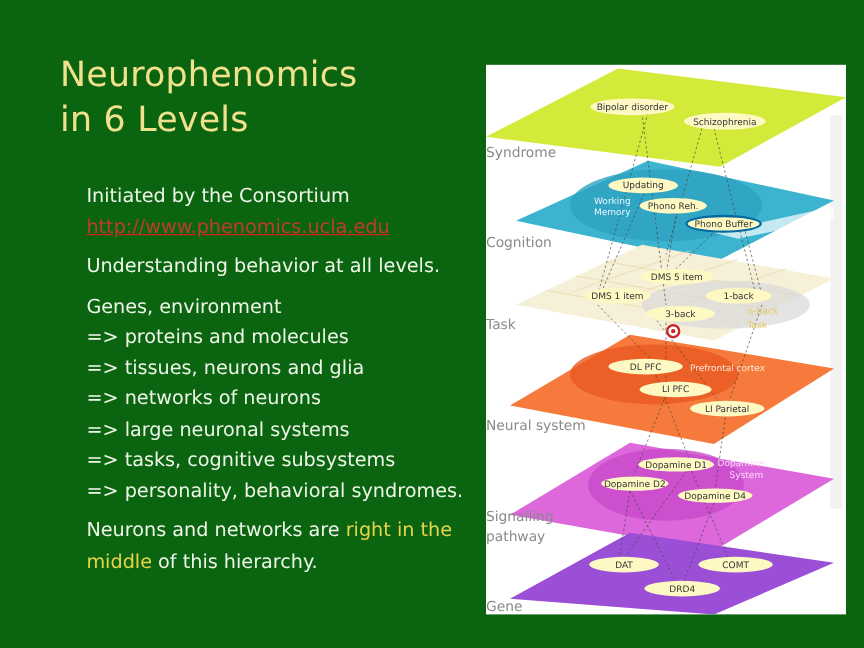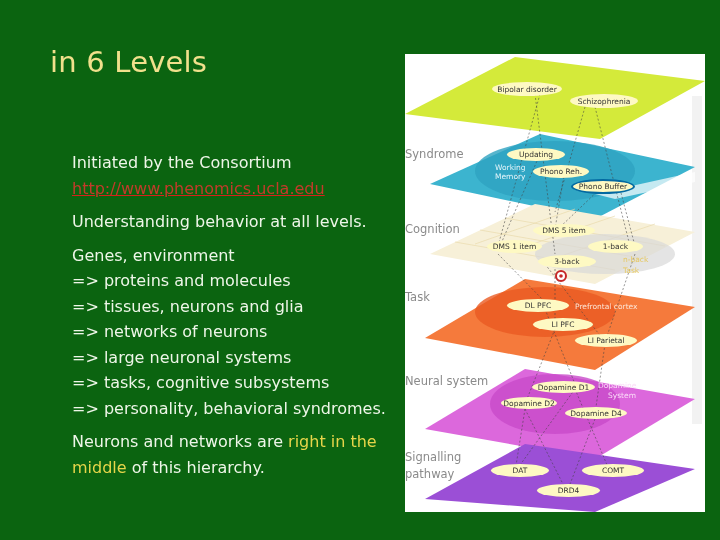--- a/index.html
+++ b/index.html
@@ -26,36 +26,37 @@
   .link { color: #c23b2a; text-decoration: underline; text-decoration-color: #d8201a; cursor: pointer; }
   .hl { color: #e6d54a; }
 
   .figure {
     position: absolute; left: 405px; top: 54px; width: 300px; height: 458px;
     background: #ffffff; overflow: hidden;
   }
   .figure svg { position: absolute; left: 0; top: 0; }
   .lvl-label {
     position: absolute; left: 0px; color: #8a8a8a;
-    font-family: "DejaVu Sans", sans-serif; font-size: 11.5px; line-height: 14px; margin-top: 27px;
+    font-family: "DejaVu Sans", sans-serif; font-size: 11.5px; line-height: 14px;
   }
   .node {
     position: absolute; background: #fef9c3; border-radius: 50%;
     font-family: "DejaVu Sans", sans-serif; font-size: 7.5px; color: #333;
     display: flex; align-items: center; justify-content: center; white-space: nowrap;
   }
   .node.red { border: 2px solid #0369a1; box-sizing: border-box; }
   .tag {
     position: absolute; font-family: "DejaVu Sans", sans-serif; font-size: 7.5px; line-height: 9px;
   }
 </style>
 </head>
 <body>
 
 <div class="title">
+  <div>Neurophenomics</div>
   <div>in 6 Levels</div>
 </div>
 
 <div class="body-text">
   <div class="para">
     <div class="line">Initiated by the Consortium</div>
     <div class="line"><a class="link">http://www.phenomics.ucla.edu</a></div>
   </div>
   <div class="para">
     <div class="line">Understanding behavior at all levels.</div>

